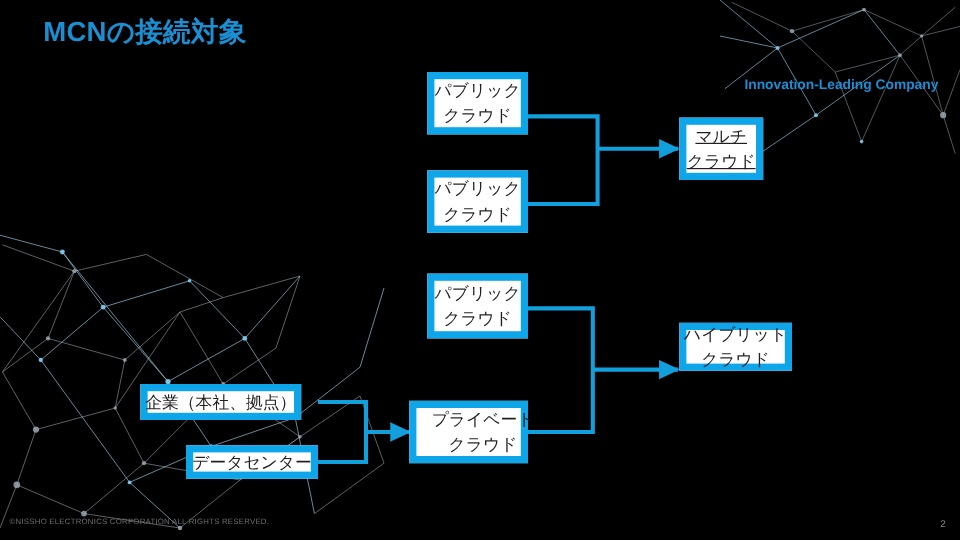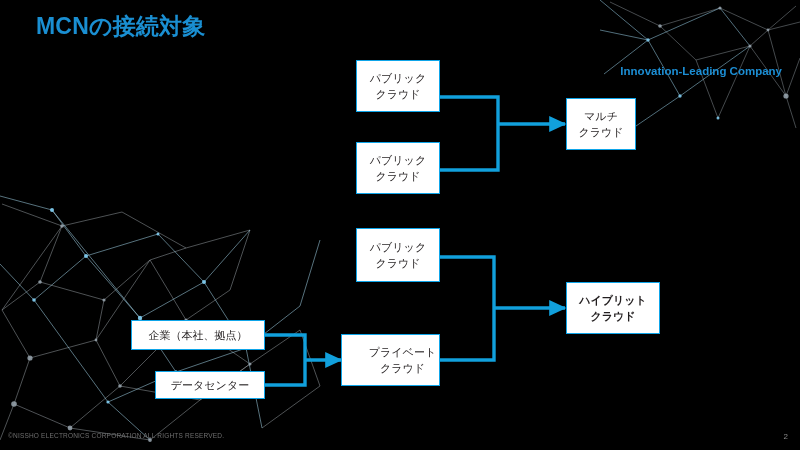--- a/index.html
+++ b/index.html
@@ -35,28 +35,28 @@
     color:#1c8ed4;
     white-space:nowrap;
     letter-spacing:0px;
     margin-top:47px;
   }
 
   
   .node{
     position:absolute;
     box-sizing:border-box;
-    border:1px solid #0ea5e9;
+    border:6px solid #0ea5e9;
     background:#ffffff;
     color:#231f20;
     display:flex;
     flex-direction:column;
     align-items:center;
     justify-content:center;
-    font-size:11px;
+    font-size:14px;
     line-height:1.5;
     text-align:center;
     z-index:3;
     white-space:nowrap;
   }
   .node .ln{display:block;}
 
   
   #wires{position:absolute;left:0;top:0;width:800px;height:450px;z-index:2;}
 
@@ -200,44 +200,44 @@
   <div class="node" style="left:356px;top:60px;width:84px;height:52px;">
     <span class="ln">パブリック</span>
     <span class="ln">クラウド</span>
   </div>
 
   <div class="node" style="left:356px;top:142px;width:84px;height:52px;">
     <span class="ln">パブリック</span>
     <span class="ln">クラウド</span>
   </div>
 
-  <div class="node" style="left:566px;top:98px;width:70px;height:52px;">
+  <div class="node" style="left:566px;top:98px;width:70px;height:52px;text-decoration:underline;">
     <span class="ln">マルチ</span>
     <span class="ln">クラウド</span>
   </div>
 
   <div class="node" style="left:356px;top:228px;width:84px;height:54px;">
     <span class="ln">パブリック</span>
     <span class="ln">クラウド</span>
   </div>
 
-  <div class="node" style="left:131px;top:320px;width:134px;height:30px;">
+  <div class="node" style="left:117px;top:320px;width:134px;height:30px;">
     <span class="ln">企業（本社、拠点）</span>
   </div>
 
   <div class="node" style="left:155px;top:371px;width:110px;height:28px;">
     <span class="ln">データセンター</span>
   </div>
 
   <div class="node" style="left:341px;top:334px;width:99px;height:52px;padding-left:24px;">
     <span class="ln">プライベート</span>
     <span class="ln">クラウド</span>
   </div>
 
-  <div class="node" style="left:566px;top:282px;width:94px;height:52px;font-weight:bold;">
+  <div class="node" style="left:566px;top:269px;width:94px;height:40px;">
     <span class="ln">ハイブリット</span>
     <span class="ln">クラウド</span>
   </div>
 
 
   <div id="footer-copyright">©NISSHO ELECTRONICS CORPORATION ALL RIGHTS RESERVED.</div>
   <div id="page-number">2</div>
 
 </div>
 

